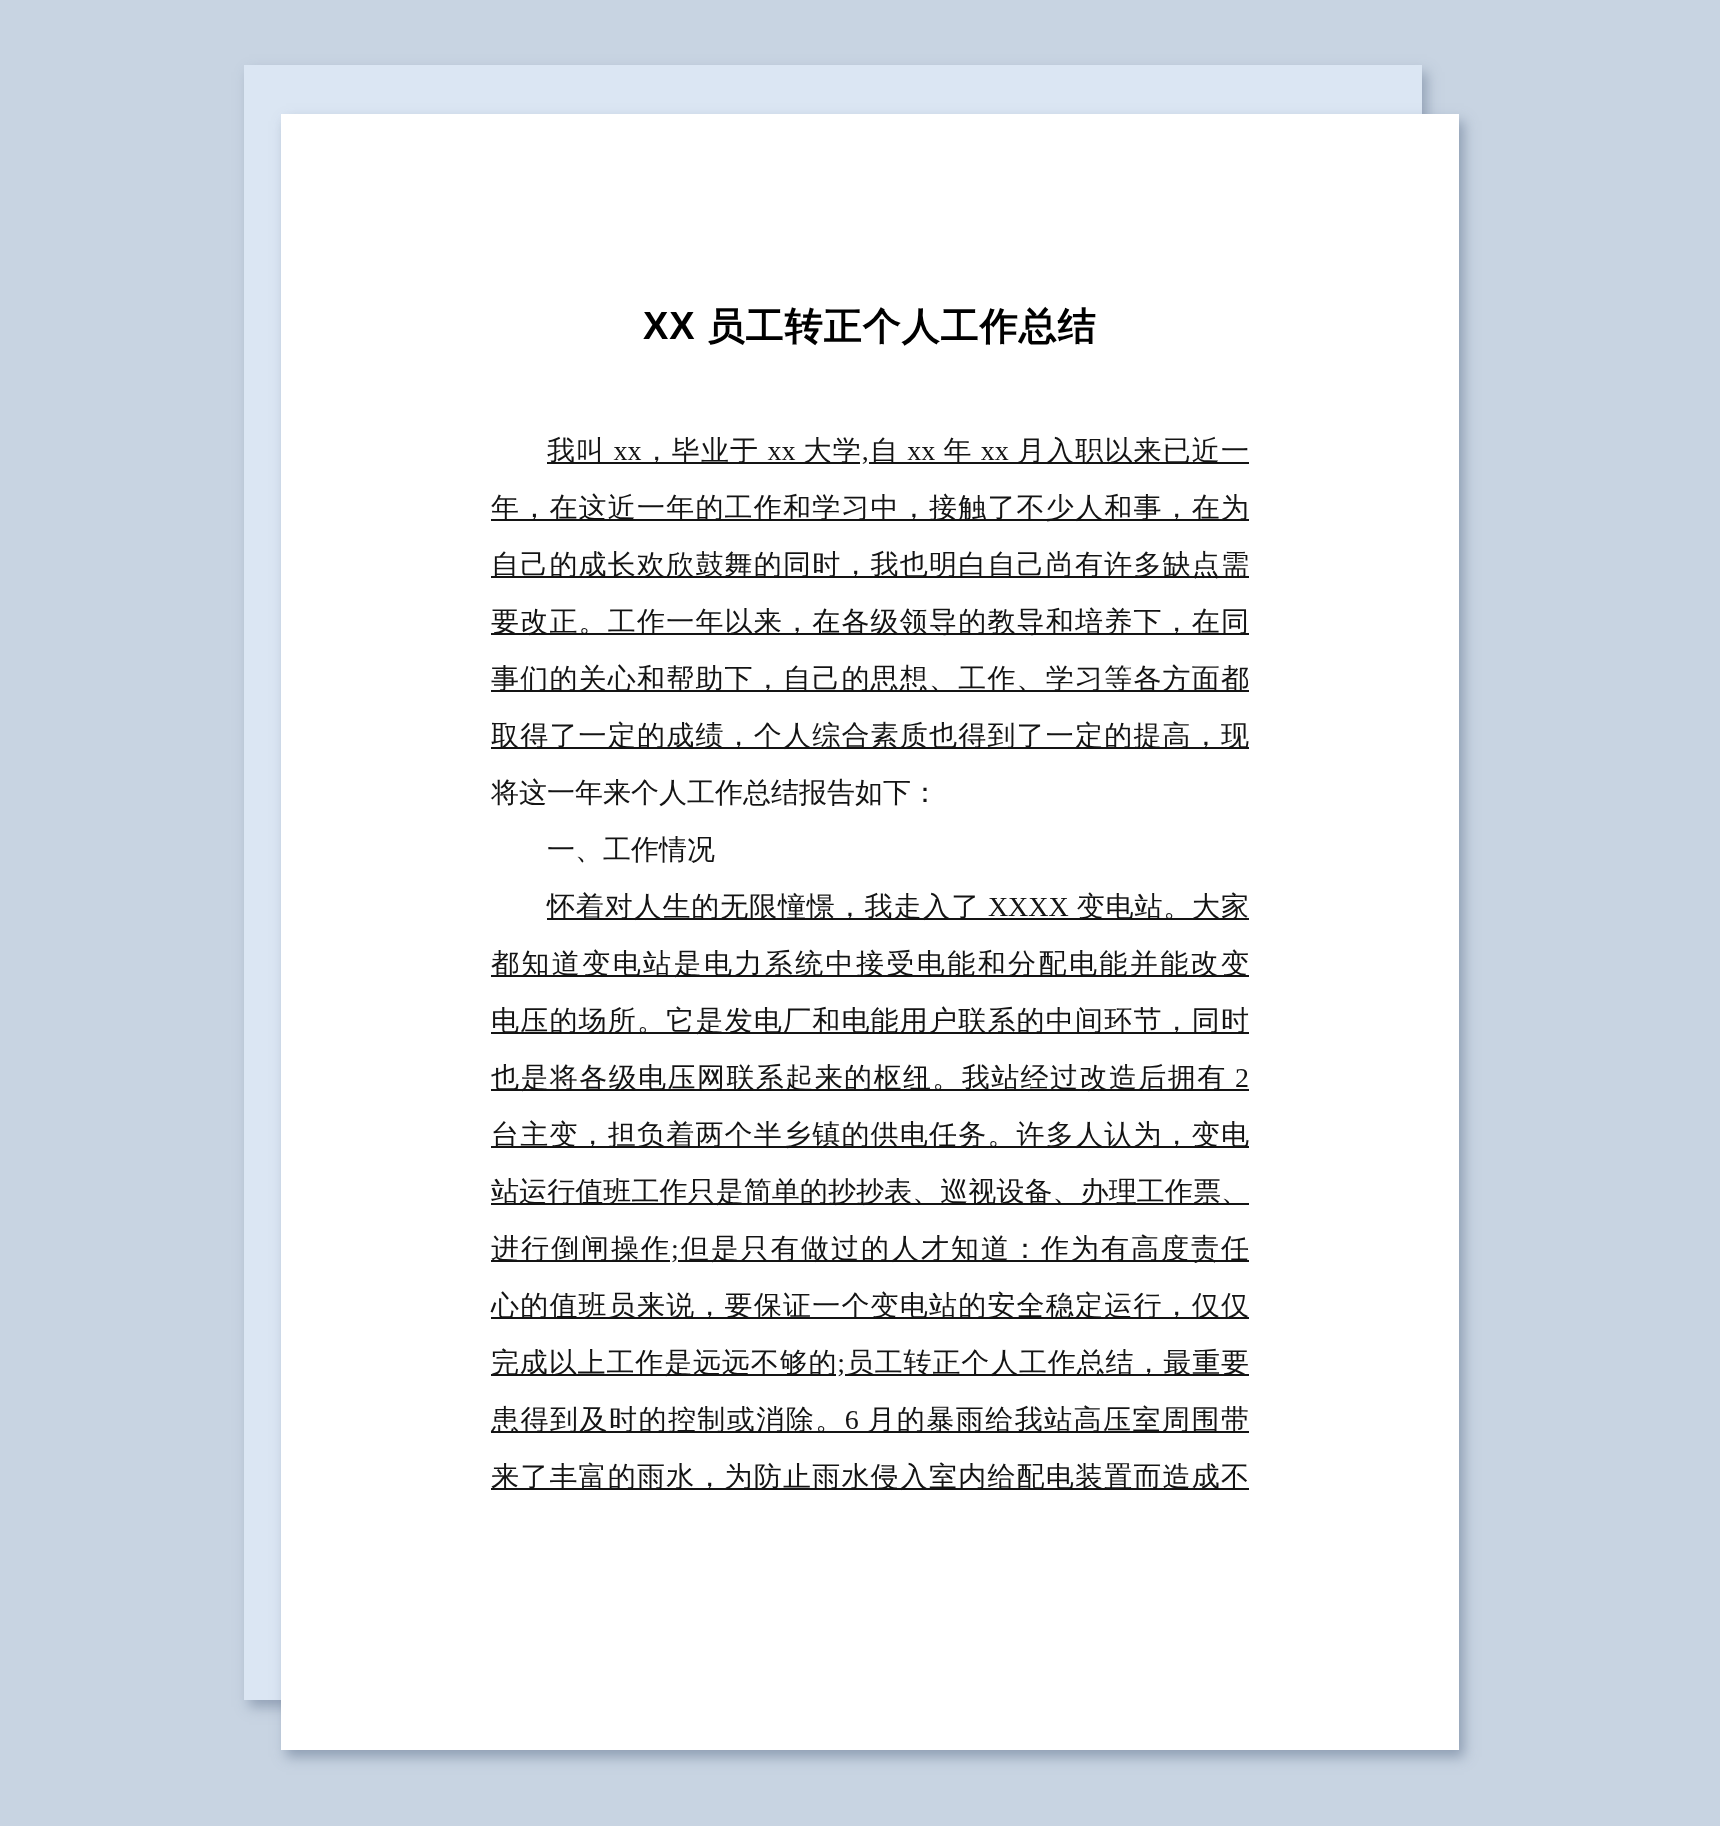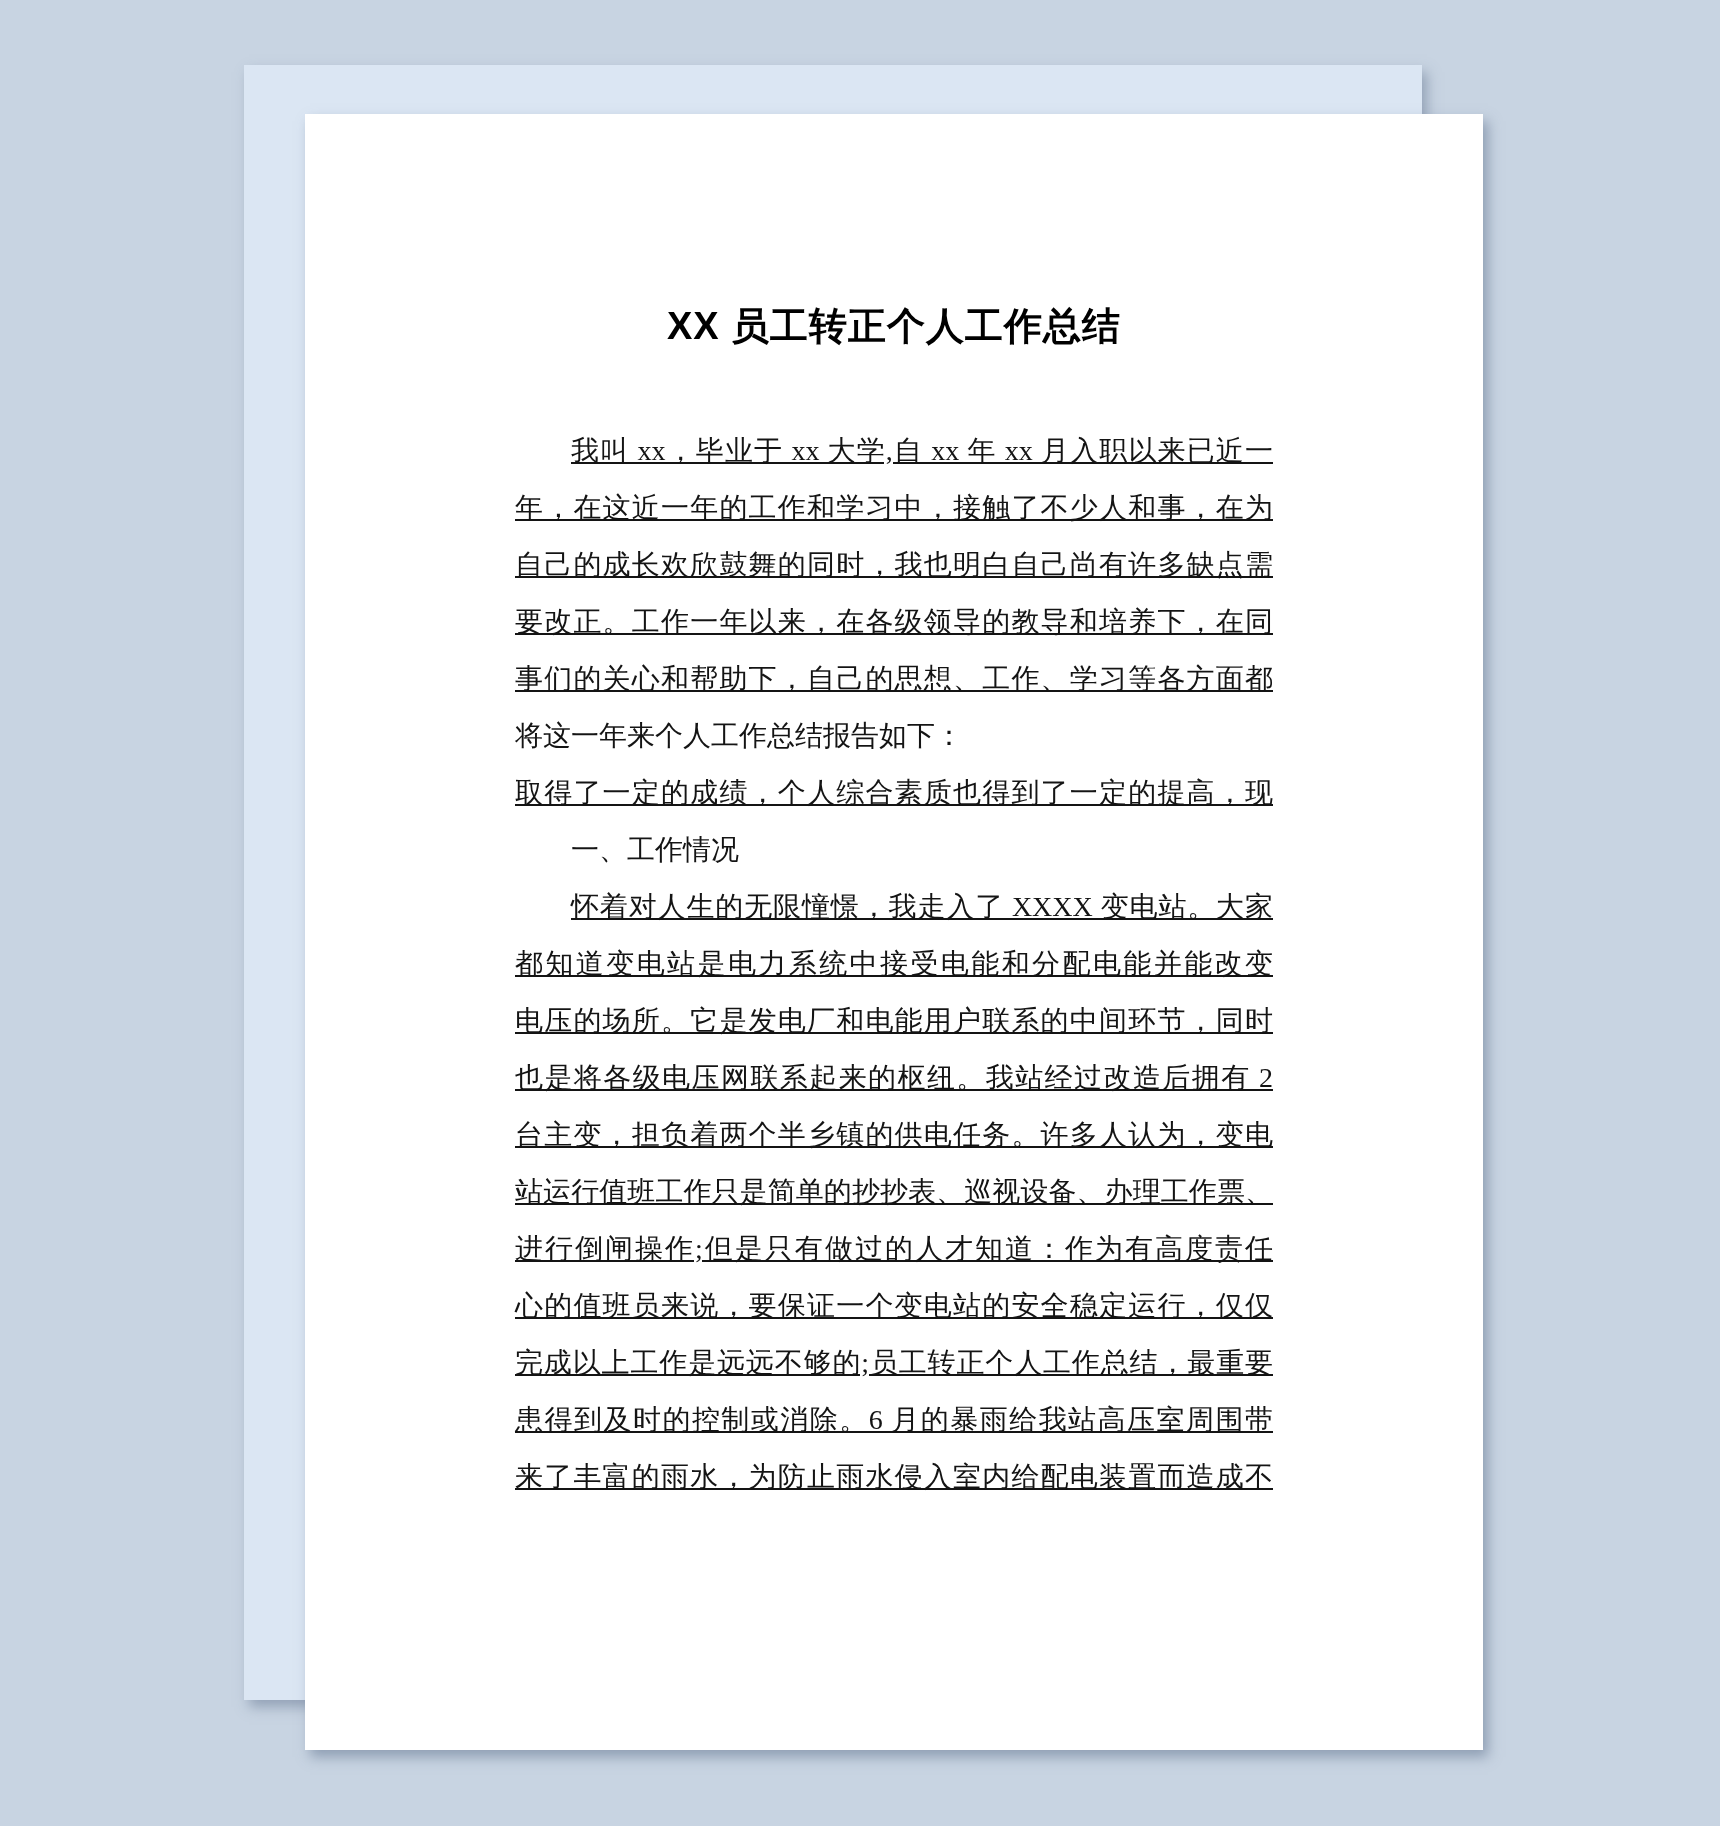--- a/index.html
+++ b/index.html
@@ -18,21 +18,21 @@
     position: absolute;
     left: 244px;
     top: 65px;
     width: 1178px;
     height: 1635px;
     background: #dbe6f3;
     box-shadow: 5px 7px 12px rgba(96, 114, 142, 0.50);
   }
   .page {
     position: absolute;
-    left: 305px;
+    left: 281px;
     top: 114px;
     width: 1178px;
     height: 1636px;
     background: #ffffff;
     box-shadow: 5px 7px 12px rgba(96, 114, 142, 0.55);
     box-sizing: border-box;
     padding: 190px 210px 0 210px;
   }
   .doc-title {
     margin: 0;
@@ -74,22 +74,22 @@
 <div class="back-sheet"></div>
 
 <div class="page">
   <h1 class="doc-title">XX 员工转正个人工作总结</h1>
   <div class="doc-body">
       <div class="line indent fill">我叫 xx，毕业于 xx 大学,自 xx 年 xx 月入职以来已近一</div>
       <div class="line fill">年，在这近一年的工作和学习中，接触了不少人和事，在为</div>
       <div class="line fill">自己的成长欢欣鼓舞的同时，我也明白自己尚有许多缺点需</div>
       <div class="line fill">要改正。工作一年以来，在各级领导的教导和培养下，在同</div>
       <div class="line fill">事们的关心和帮助下，自己的思想、工作、学习等各方面都</div>
+      <div class="line fill">取得了一定的成绩，个人综合素质也得到了一定的提高，现</div>
       <div class="line">将这一年来个人工作总结报告如下：</div>
-      <div class="line fill">取得了一定的成绩，个人综合素质也得到了一定的提高，现</div>
       <div class="line indent">一、工作情况</div>
       <div class="line indent fill">怀着对人生的无限憧憬，我走入了 XXXX 变电站。大家</div>
       <div class="line fill">都知道变电站是电力系统中接受电能和分配电能并能改变</div>
       <div class="line fill">电压的场所。它是发电厂和电能用户联系的中间环节，同时</div>
       <div class="line fill">也是将各级电压网联系起来的枢纽。我站经过改造后拥有 2</div>
       <div class="line fill">台主变，担负着两个半乡镇的供电任务。许多人认为，变电</div>
       <div class="line fill">站运行值班工作只是简单的抄抄表、巡视设备、办理工作票、</div>
       <div class="line fill">进行倒闸操作;但是只有做过的人才知道：作为有高度责任</div>
       <div class="line fill">心的值班员来说，要保证一个变电站的安全稳定运行，仅仅</div>
       <div class="line fill">完成以上工作是远远不够的;员工转正个人工作总结，最重要</div>

